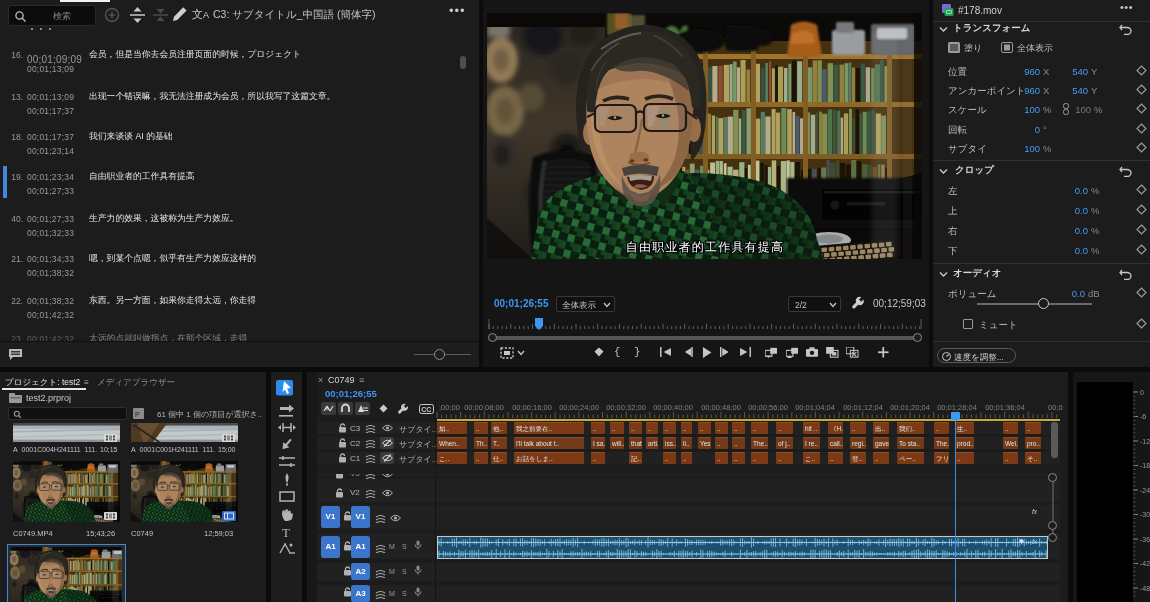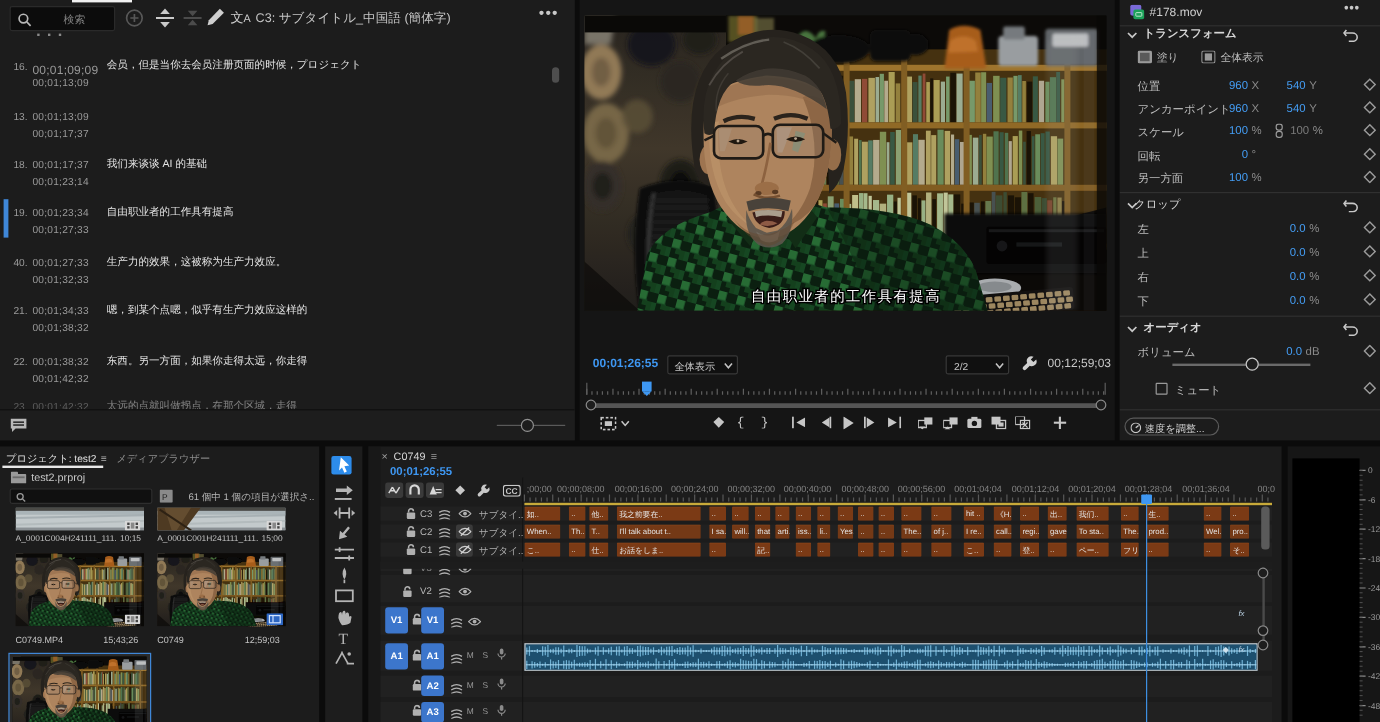--- a/index.html
+++ b/index.html
@@ -419,20 +419,21 @@
       <div class="abs" style="left:0;top:50px;width:470px;height:40px">
         <div class="abs" style="left:4px;top:0;width:19px;font-size:8.5px;color:#9a9a9a;text-align:right">16.</div>
         <span class="abs" style="left:27px;top:4px;font-size:10px;color:#9a9a9a;letter-spacing:.2px">00;01;09;09</span>
         <span class="abs" style="left:27px;top:14px;font-size:8.5px;color:#9a9a9a;letter-spacing:.2px">00;01;13;09</span>
         <span class="abs" style="left:89px;top:-1px;font-size:8.8px;color:#e4e4e4">会员，但是当你去会员注册页面的时候，プロジェクト</span>
       </div>
       <div class="abs" style="left:0;top:92px;width:470px;height:40px">
         <div class="abs" style="left:4px;top:0;width:19px;font-size:8.5px;color:#9a9a9a;text-align:right">13.</div>
         <span class="abs" style="left:27px;top:0;font-size:8.5px;color:#9a9a9a;letter-spacing:.2px">00;01;13;09</span>
         <span class="abs" style="left:27px;top:14px;font-size:8.5px;color:#9a9a9a;letter-spacing:.2px">00;01;17;37</span>
+        <span class="abs" style="left:89px;top:-1px;font-size:8.8px;color:#e4e4e4">出现一个错误嘛，我无法注册成为会员，所以我写了这篇文章。</span>
       </div>
       <div class="abs" style="left:0;top:132px;width:470px;height:40px">
         <div class="abs" style="left:4px;top:0;width:19px;font-size:8.5px;color:#9a9a9a;text-align:right">18.</div>
         <span class="abs" style="left:27px;top:0;font-size:8.5px;color:#9a9a9a;letter-spacing:.2px">00;01;17;37</span>
         <span class="abs" style="left:27px;top:14px;font-size:8.5px;color:#9a9a9a;letter-spacing:.2px">00;01;23;14</span>
         <span class="abs" style="left:89px;top:-1px;font-size:8.8px;color:#e4e4e4">我们来谈谈 AI 的基础</span>
       </div>
       <div class="abs" style="left:0;top:172px;width:470px;height:40px">
         <div class="abs" style="left:4px;top:0;width:19px;font-size:8.5px;color:#9a9a9a;text-align:right">19.</div>
         <span class="abs" style="left:27px;top:0;font-size:8.5px;color:#9a9a9a;letter-spacing:.2px">00;01;23;34</span>
@@ -736,35 +737,35 @@
       <span class="abs" style="left:161px;top:104px;font-size:9.5px;color:#8a8a8a">%</span>
       <svg class="abs" style="left:203px;top:103px" width="11" height="11" viewBox="0 0 11 11">
         <path d="M5.5 1 L10 5.5 L5.5 10 L1 5.5 z" fill="none" stroke="#9a9a9a" stroke-width="1.2"></path>
       </svg>
       <span class="abs" style="left:15px;top:124px;font-size:9.5px;color:#bdbdbd">回転</span>
       <div class="abs" style="left:77px;top:124px;width:30px;font-size:9.5px;color:#449df4;text-align:right">0</div>
       <span class="abs" style="left:110px;top:124px;font-size:9.5px;color:#8a8a8a">°</span>
       <svg class="abs" style="left:203px;top:123px" width="11" height="11" viewBox="0 0 11 11">
         <path d="M5.5 1 L10 5.5 L5.5 10 L1 5.5 z" fill="none" stroke="#9a9a9a" stroke-width="1.2"></path>
       </svg>
-      <span class="abs" style="left:15px;top:143px;font-size:9.5px;color:#bdbdbd">另一方面</span>
+      <span class="abs" style="left:15px;top:143px;font-size:9.5px;color:#bdbdbd">サブタイ</span>
       <div class="abs" style="left:77px;top:143px;width:30px;font-size:9.5px;color:#449df4;text-align:right">100</div>
       <span class="abs" style="left:110px;top:143px;font-size:9.5px;color:#8a8a8a">%</span>
       <svg class="abs" style="left:203px;top:142px" width="11" height="11" viewBox="0 0 11 11">
         <path d="M5.5 1 L10 5.5 L5.5 10 L1 5.5 z" fill="none" stroke="#9a9a9a" stroke-width="1.2"></path>
       </svg>
       <svg class="abs" style="left:129px;top:103px" width="8" height="12" viewBox="0 0 8 12">
         <rect x="1.5" y="0.5" width="5" height="5" rx="2" fill="none" stroke="#9a9a9a"></rect>
         <rect x="1.5" y="6.5" width="5" height="5" rx="2" fill="none" stroke="#9a9a9a"></rect>
       </svg>
       <div class="abs" style="left:0;top:160px;width:217px;height:1px;background:#303030"></div>
       <svg class="abs" style="left:6px;top:168px" width="9" height="7">
         <path d="M1 1.5 L4.5 5 L8 1.5" stroke="#c8c8c8" stroke-width="1.4" fill="none"></path>
       </svg>
-      <span class="abs" style="left:12px;top:164px;font-size:9.5px;color:#d6d6d6;font-weight:normal">クロップ</span>
+      <span class="abs" style="left:22px;top:164px;font-size:9.5px;color:#d6d6d6;font-weight:bold">クロップ</span>
       <svg class="abs" style="left:186px;top:165px" width="13" height="12" viewBox="0 0 13 12">
         <path d="M3 2 L1 4.5 L3 7" fill="none" stroke="#c8c8c8" stroke-width="1.3"></path>
         <path d="M1.5 4.5 h6.5 a4 3.5 0 0 1 0 7 h-3" fill="none" stroke="#c8c8c8" stroke-width="1.3"></path>
       </svg>
       <span class="abs" style="left:15px;top:185px;font-size:9.5px;color:#bdbdbd">左</span>
       <div class="abs" style="left:125px;top:185px;width:30px;font-size:9.5px;color:#449df4;text-align:right">0.0</div>
       <span class="abs" style="left:158px;top:185px;font-size:9.5px;color:#8a8a8a">%</span>
       <svg class="abs" style="left:203px;top:184px" width="11" height="11" viewBox="0 0 11 11">
         <path d="M5.5 1 L10 5.5 L5.5 10 L1 5.5 z" fill="none" stroke="#9a9a9a" stroke-width="1.2"></path>
       </svg>

